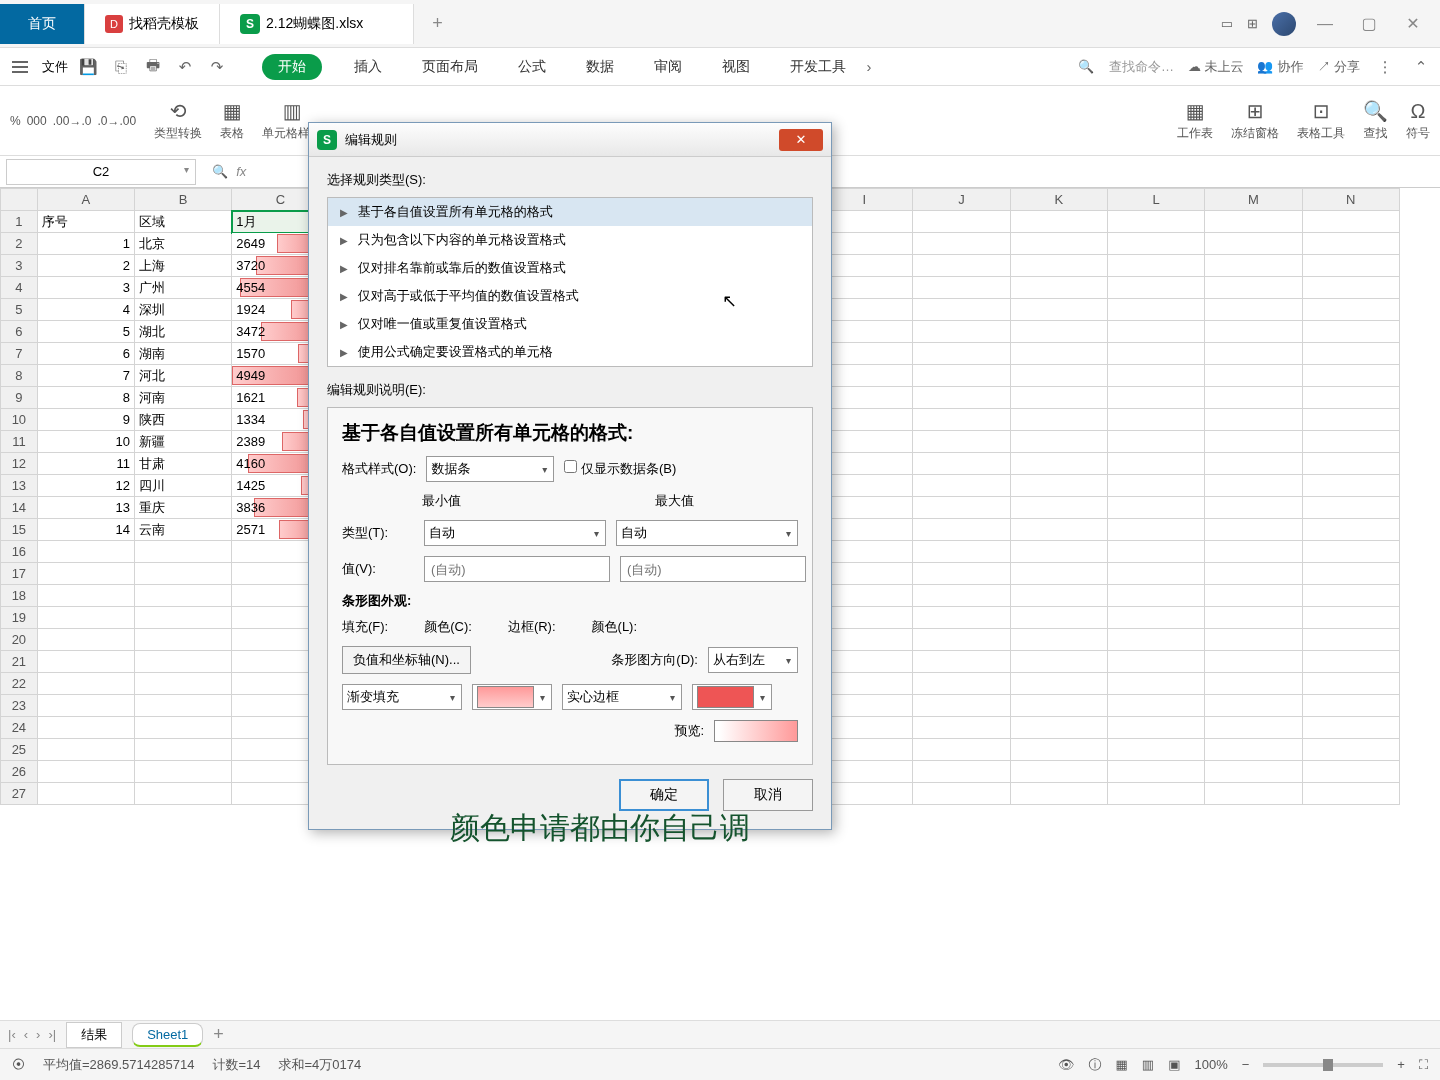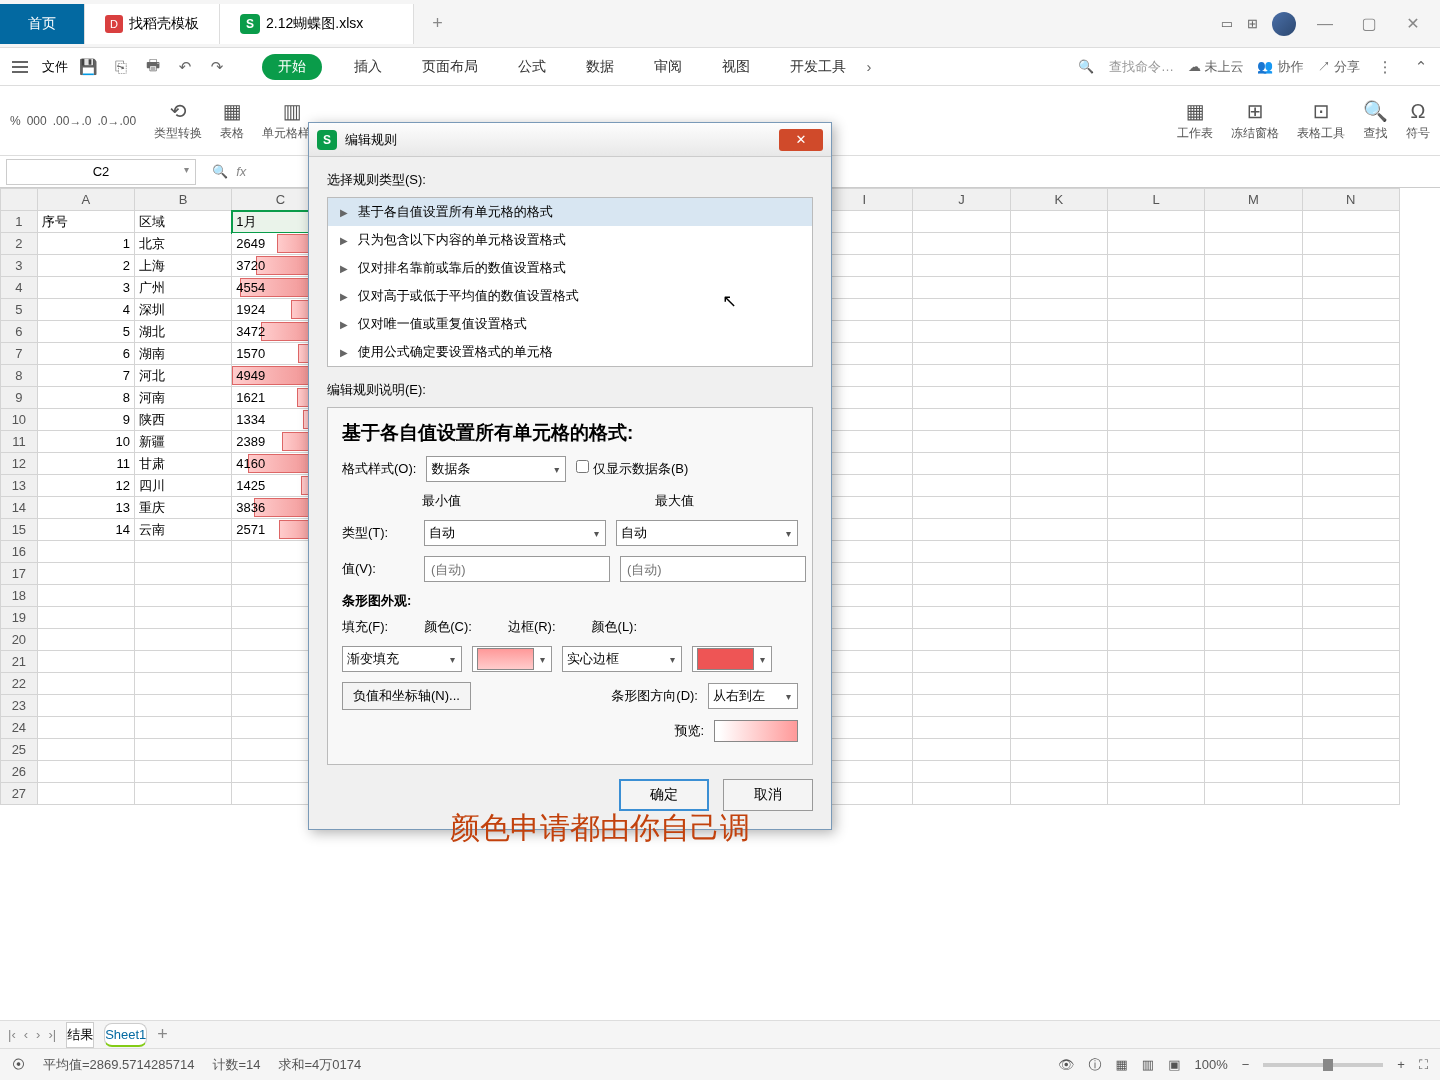--- a/index.html
+++ b/index.html
@@ -50,21 +50,21 @@
 table.grid th.rowhdr { width: 34px; text-align: center; }
 table.grid td.num { text-align: right; }
 td.databar { position: relative; text-align: right; padding-right: 4px; }
 td.databar .bar { position: absolute; right: 0; top: 1px; bottom: 1px; background: linear-gradient(to left, #e88, #fcc); border: 1px solid #d66; }
 td.databar .val { position: relative; z-index: 1; }
 .sel-border { outline: 2px solid #0a9c4a; outline-offset: -1px; }
 
 
 .sheet-bar { position: absolute; bottom: 32px; left: 0; right: 0; height: 28px; display: flex; align-items: center; background: #f5f5f5; border-top: 1px solid #ddd; padding: 0 8px; gap: 10px; font-size: 13px; }
 .sheet-nav { display: flex; gap: 8px; color: #888; }
-.sheet-tab { padding: 3px 0; background: #fff; border: 1px solid #ccc; }
+.sheet-tab { padding: 3px 14px; background: #fff; border: 1px solid #ccc; }
 .sheet-tab.active { color: #0369a1; border-bottom: 2px solid #84cc16; border-radius: 8px; }
 
 
 .status-bar { position: absolute; bottom: 0; left: 0; right: 0; height: 32px; background: #f5f5f5; border-top: 1px solid #ddd; display: flex; align-items: center; padding: 0 12px; gap: 18px; font-size: 13px; color: #555; }
 .status-right { margin-left: auto; display: flex; align-items: center; gap: 14px; }
 .zoom-slider { width: 120px; height: 4px; background: #ccc; position: relative; }
 .zoom-slider .thumb { position: absolute; left: 50%; top: -4px; width: 10px; height: 12px; background: #888; }
 
 
 .dialog { position: absolute; left: 308px; top: 122px; width: 524px; background: #f0f0f0; border: 1px solid #7a9ab8; box-shadow: 3px 3px 12px rgba(0,0,0,.3); z-index: 100; }
@@ -86,21 +86,21 @@
 input[type=text].dlg-in { height: 26px; border: 1px solid #999; background: #fff; padding: 0 6px; font-size: 13px; color: #999; }
 .color-swatch { width: 64px; height: 22px; border: 1px solid #888; background: linear-gradient(#f99,#fcc); display: inline-block; }
 .color-swatch.solid { background: #e55; }
 .preview-box { width: 84px; height: 22px; border: 1px solid #888; background: linear-gradient(to right,#fff 5%,#f99); display: inline-block; }
 .dlg-buttons { display: flex; justify-content: flex-end; gap: 14px; margin-top: 14px; }
 .dlg-btn { width: 90px; height: 32px; border: 1px solid #999; background: #f4f4f4; font-size: 14px; }
 .dlg-btn.primary { border: 2px solid #3b8fd4; }
 .btn-small { padding: 4px 10px; border: 1px solid #999; background: #f4f4f4; font-size: 13px; }
 
 
-.caption { position: absolute; left: 450px; top: 808px; font-size: 30px; color: #c2410c; z-index: 200; font-weight: 500; }
+.caption { position: absolute; left: 450px; top: 808px; font-size: 30px; color: #14532d; z-index: 200; font-weight: 500; }
 
 
 .cursor { position: absolute; left: 722px; top: 290px; font-size: 18px; color: #000; z-index: 150; }
 </style>
 </head>
 <body>
 
 <div class="title-bar">
   <div class="tab home">首页</div>
   <div class="tab doke">
@@ -759,21 +759,21 @@
         </div>
       </div>
 
     <div class="dlg-label">编辑规则说明(E):</div>
 
     <div class="desc-box">
       <div class="desc-heading">基于各自值设置所有单元格的格式:</div>
 
       <div class="form-row">
         <label>格式样式(O):</label>
-        <div class="combo" style="width:140px">
+        <div class="combo" style="width:128px">
             <span>数据条</span>
           </div>
         <label><input type="checkbox" style=""> <span>仅显示数据条(B)</span></label>
       </div>
 
       <div class="form-row" style="gap:84px;padding-left:80px">
         <span>最小值</span>
         <span style="margin-left:110px">最大值</span>
       </div>
 
@@ -793,45 +793,45 @@
         <input type="text" class="dlg-in" style="width: 186px;" placeholder="(自动)">
       </div>
 
       <div style="font-weight:bold;margin:8px 0">条形图外观:</div>
 
       <div class="form-row" style="gap:36px">
         <span>填充(F):</span>
         <span>颜色(C):</span>
         <span>边框(R):</span>
         <span>颜色(L):</span>
+      </div>
+
+      <div class="form-row">
+        <button class="btn-small">负值和坐标轴(N)...</button>
+        <span style="margin-left:auto">条形图方向(D):</span>
+        <div class="combo" style="width:90px">
+            <span>从右到左</span>
+          </div>
       </div>
 
       <div class="form-row">
         <div class="combo" style="width:120px">
             <span>渐变填充</span>
           </div>
         <div class="combo" style="width:80px">
             <span class="color-swatch"></span>
           </div>
         <div class="combo" style="width:120px">
             <span>实心边框</span>
           </div>
         <div class="combo" style="width:80px">
             <span class="color-swatch solid"></span>
           </div>
       </div>
 
-      <div class="form-row">
-        <button class="btn-small">负值和坐标轴(N)...</button>
-        <span style="margin-left:auto">条形图方向(D):</span>
-        <div class="combo" style="width:90px">
-            <span>从右到左</span>
-          </div>
-      </div>
-
       <div class="form-row" style="justify-content:flex-end">
         <span>预览:</span>
         <span class="preview-box"></span>
       </div>
     </div>
 
     <div class="dlg-buttons">
       <button class="dlg-btn primary">确定</button>
       <button class="dlg-btn">取消</button>
     </div>

